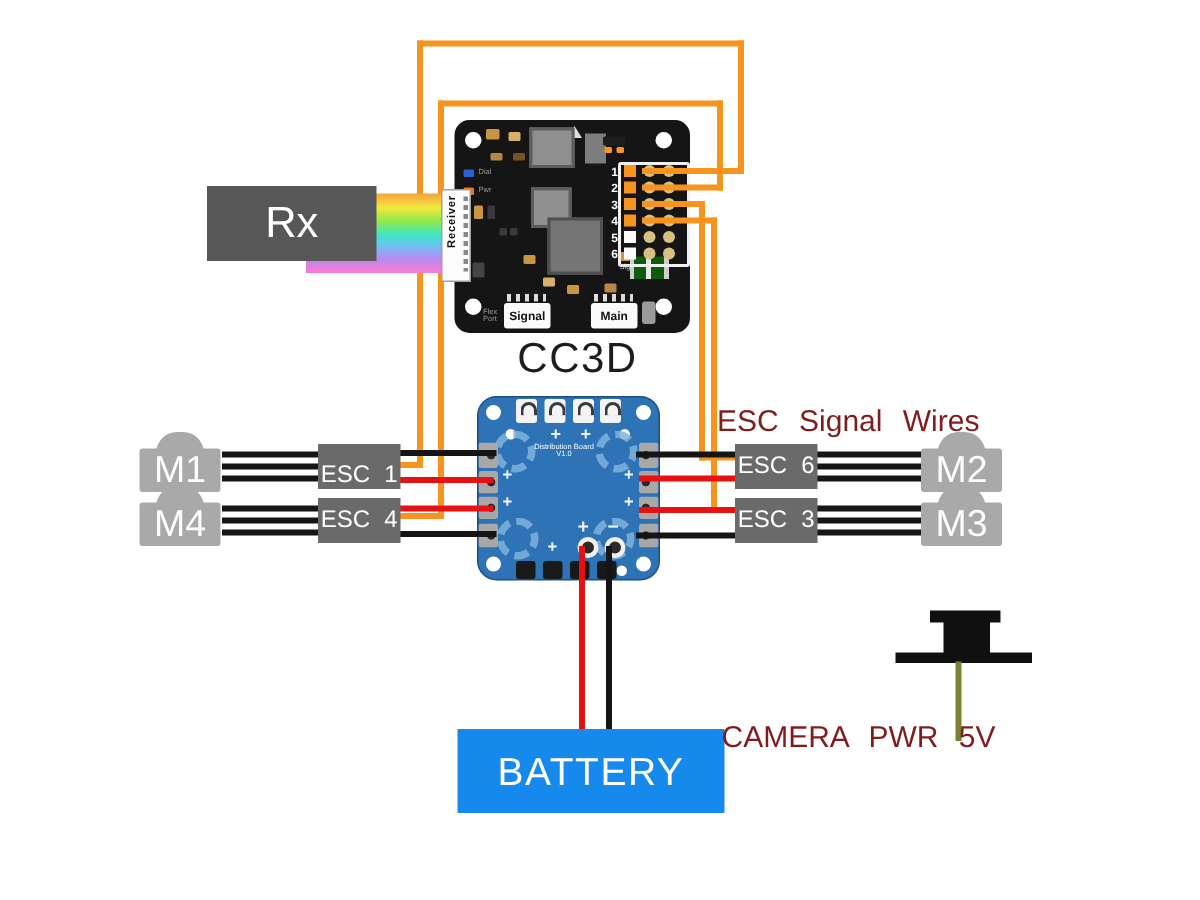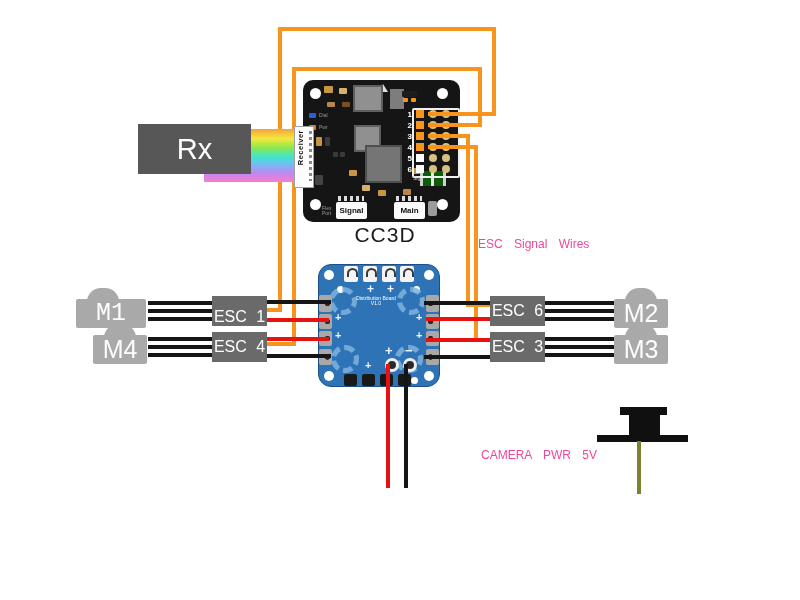--- a/index.html
+++ b/index.html
@@ -16,21 +16,21 @@
   .graybox{position:absolute;z-index:5;display:flex;align-items:center;justify-content:center;
            color:#fff;white-space:nowrap;}
   .rx{background:#575757;font-size:29px;}
   .esc{background:#6A6A6A;font-size:16px;word-spacing:5px;}
   .motor{background:#A9A9A9;font-size:25px;color:#fdfdfd;border-radius:2px;}
   .motor .bump{position:absolute;top:-11px;left:11px;width:32px;height:14px;
                border-radius:16px 16px 0 0;background:#A9A9A9;}
   .battery{position:absolute;z-index:5;background:#1689EC;display:flex;align-items:center;
            justify-content:center;color:#fff;font-size:26px;letter-spacing:1px;}
   .camtx{background:#7B7B7B;font-size:16px;word-spacing:6px;}
-  .annot{position:absolute;z-index:6;color:#ec4899;font-size:12px;word-spacing:8px;white-space:nowrap;}
+  .annot{position:absolute;z-index:6;color:#7f1d1d;font-size:20px;word-spacing:8px;white-space:nowrap;margin-top:33px;}
   
   .ribbon{position:absolute;z-index:4;
     background:linear-gradient(180deg,#f6a23b 0%,#f3e83e 18%,#8fe84b 35%,#3fe6c8 52%,
                #6fc0f2 66%,#b98af0 82%,#fb7bd0 100%);}
   
   .cc3d{position:absolute;left:303px;top:80px;width:157px;height:142px;background:#151515;
         border-radius:10px;z-index:2;}
   .hole{position:absolute;background:#fff;border-radius:50%;}
   .chip{position:absolute;background:#909090;border:2px solid #5e5e5e;}
   .smd{position:absolute;border-radius:1px;}
@@ -42,21 +42,21 @@
   .hdr{position:absolute;border:2px solid #f0f0f0;border-radius:2px;}
   .pinnum{position:absolute;width:10px;color:#fff;font-size:8px;font-weight:bold;text-align:right;}
   .pinsq{position:absolute;width:8px;height:8px;}
   .pincirc{position:absolute;width:8px;height:8px;border-radius:50%;background:#d8c080;}
   .recv{position:absolute;left:294px;top:126px;width:18px;height:60px;background:#fdfdfd;
         border:1px solid #a0a0a0;z-index:5;}
   .recv .vtxt{position:absolute;left:1px;top:3px;writing-mode:vertical-rl;transform:rotate(180deg);
         font-size:7.5px;font-weight:bold;color:#111;letter-spacing:.5px;}
   .recv .pins{position:absolute;right:1px;top:4px;width:3px;height:50px;
         background:repeating-linear-gradient(180deg,#888 0 3px,#fff 3px 6px);}
-  .cc3dlabel{position:absolute;z-index:6;color:#1c1c1c;font-size:21px;letter-spacing:1px;
+  .cc3dlabel{position:absolute;z-index:6;color:#1c1c1c;font-size:28px;letter-spacing:1px;
         text-align:center;}
   
   .pdb{position:absolute;left:318px;top:264px;width:120px;height:121px;background:#2E73B5;
        border:1px solid #1d4f86;border-radius:13px;z-index:2;}
   .pdbpadtop{position:absolute;background:#f4f4f4;border-radius:2px;}
   .pdbarc{position:absolute;left:3px;top:2px;width:7px;height:7px;border:2px solid #3a3a3a;
           border-bottom:none;border-radius:7px 7px 0 0;}
   .pdbside{position:absolute;background:#a8a8a8;border-radius:2px;
            background-image:radial-gradient(circle at 65% 50%,#2a2a2a 2.5px,transparent 3px);}
   .pdbbot{position:absolute;background:#191919;border-radius:2px;}
@@ -278,37 +278,40 @@
   <div class="graybox esc" style="left:212px;top:332px;width:55px;height:30px;">
     <span>ESC 4</span>
   </div>
   <div class="graybox esc" style="left:490px;top:296px;width:55px;height:30px;">
     <span>ESC 6</span>
   </div>
   <div class="graybox esc" style="left:490px;top:332px;width:55px;height:30px;">
     <span>ESC 3</span>
   </div>
 
-  <div class="graybox motor" style="left:76px;top:299px;width:70px;height:29px;font-family:Liberation Mono, monospace;">
+  <div class="graybox motor" style="left:93px;top:299px;width:54px;height:29px;">
     <div class="bump"></div>
     <span>M1</span>
   </div>
   <div class="graybox motor" style="left:93px;top:335px;width:54px;height:29px;">
     <div class="bump"></div>
     <span>M4</span>
   </div>
   <div class="graybox motor" style="left:614px;top:299px;width:54px;height:29px;">
     <div class="bump"></div>
     <span>M2</span>
   </div>
   <div class="graybox motor" style="left:614px;top:335px;width:54px;height:29px;">
     <div class="bump"></div>
     <span>M3</span>
   </div>
 
+  <div class="battery" style="left:305px;top:486px;width:178px;height:56px;">
+    <span>BATTERY</span>
+  </div>
 
   <div class="antenna" style="left:620px;top:407px;width:47px;height:8px;"></div>
   <div class="antenna" style="left:629px;top:414px;width:31px;height:22px;"></div>
   <div class="antenna" style="left:597px;top:435px;width:91px;height:7px;"></div>
 
   <div class="annot" style="left:478px;top:237px;">ESC Signal Wires</div>
   <div class="annot" style="left:481px;top:448px;">CAMERA PWR 5V</div>
 
 </div>
 

